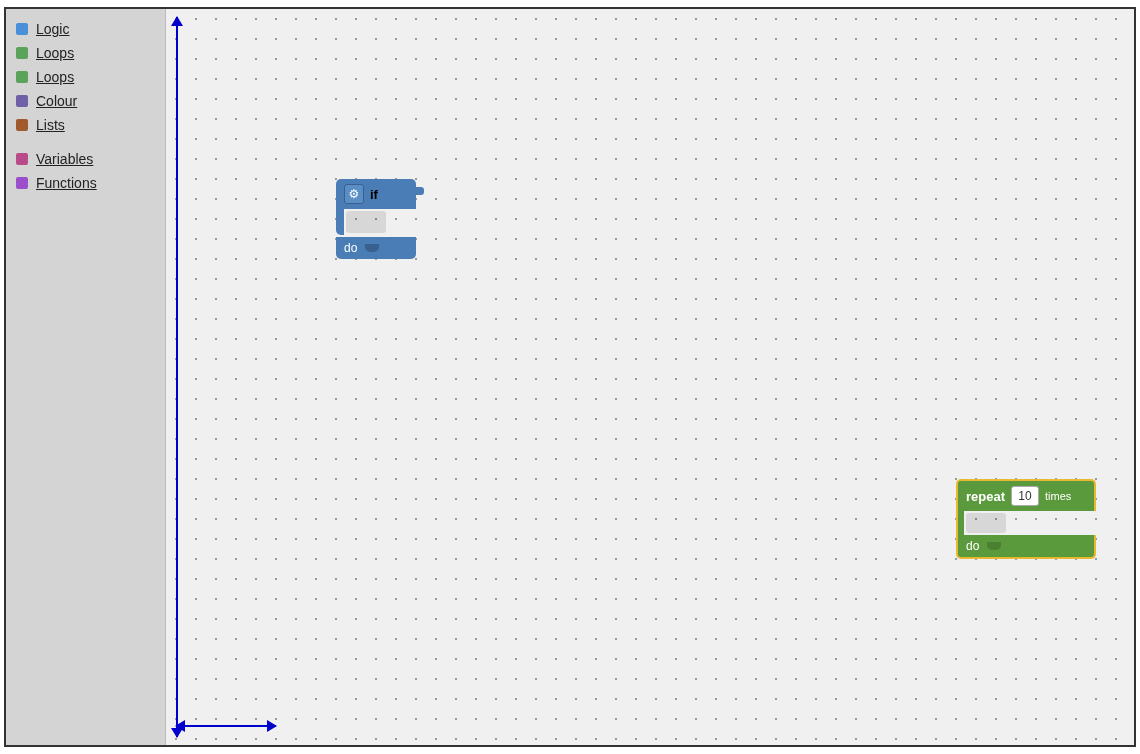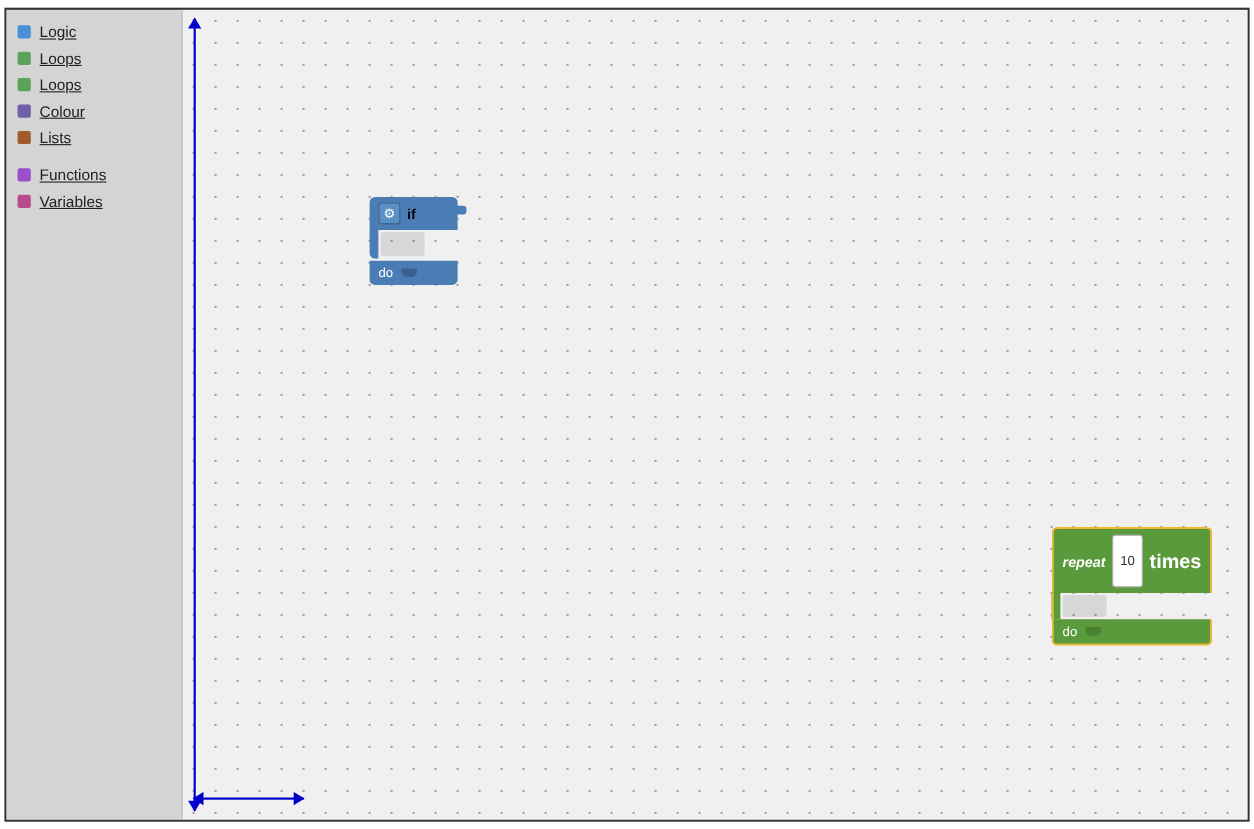--- a/index.html
+++ b/index.html
@@ -213,38 +213,37 @@
       padding: 4px 8px;
       display: flex;
       align-items: center;
       gap: 4px;
     }
 
     .repeat-label {
       color: white;
       font-size: 13px;
       font-weight: bold;
-      font-style: italic;
     }
 
     .repeat-value-box {
       background: white;
       border: 1px solid #aaa;
       border-radius: 3px;
-      padding: 16px 6px;
+      padding: 2px 6px;
       font-size: 12px;
       color: #333;
       min-width: 28px;
       text-align: center;
     }
 
     .times-label {
       color: white;
-      font-size: 18px;
-      font-weight: bold;
+      font-size: 11px;
+      font-weight: normal;
     }
 
     
     .right-connector {
       position: absolute;
       right: -8px;
       top: 8px;
       width: 10px;
       height: 8px;
       background: #4a7db5;
@@ -272,26 +271,26 @@
     <div class="sidebar-item">
       <div class="color-dot" style="background:#7060a8;"></div>
       <span>Colour</span>
     </div>
     <div class="sidebar-item">
       <div class="color-dot" style="background:#a05a2c;"></div>
       <span>Lists</span>
     </div>
     <div class="sidebar-spacer"></div>
     <div class="sidebar-item">
+      <div class="color-dot" style="background:#b84b8a;"></div>
+      <span>Variables</span>
+    </div>
+    <div class="sidebar-item">
       <div class="color-dot" style="background:#9b4fcc;"></div>
       <span>Functions</span>
-    </div>
-    <div class="sidebar-item">
-      <div class="color-dot" style="background:#b84b8a;"></div>
-      <span>Variables</span>
     </div>
   </div>
 
   <div class="canvas-area">
 
     <div class="arrow-vertical"></div>
 
     <div class="arrow-horizontal"></div>
 
     <div class="block-if">

